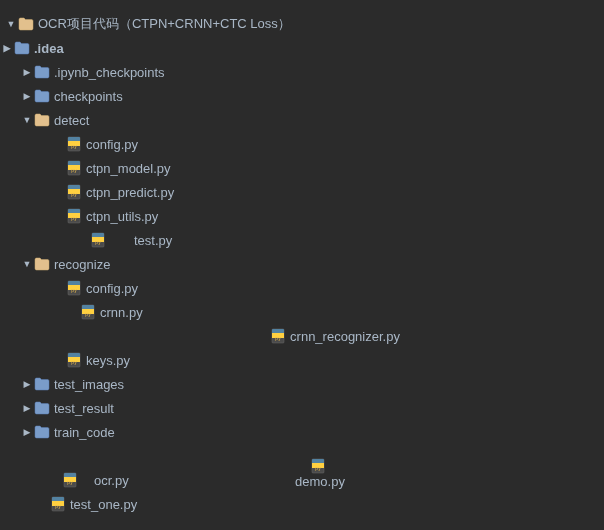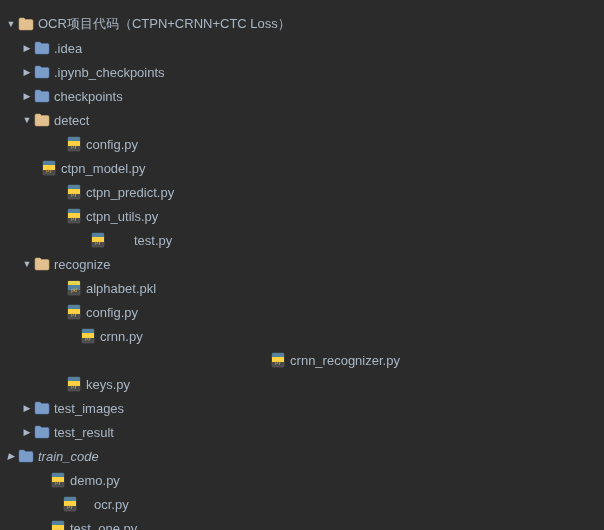--- a/index.html
+++ b/index.html
@@ -69,21 +69,21 @@
 <div class="tree">
 <div class="tree-item" style="padding-left: 4px;">
       <span class="arrow expanded"></span>
       <span class="folder-icon">
         <svg viewBox="0 0 16 16" fill="none" xmlns="http://www.w3.org/2000/svg">
     <path d="M1 3.5C1 2.67 1.67 2 2.5 2H6l1.5 1.5H13.5C14.33 3.5 15 4.17 15 5v7.5C15 13.33 14.33 14 13.5 14h-11C1.67 14 1 13.33 1 12.5V3.5z" fill="#e2c08d" stroke="#c9a96e" stroke-width="0.5"></path>
   </svg>
       </span>
       <span class="item-label">OCR项目代码（CTPN+CRNN+CTC Loss）</span>
     </div>
-    <div class="tree-item" style="padding-left: 20px;">
+    <div class="tree-item" style=" font-weight: bold;">
       <span class="arrow collapsed"></span>
       <span class="folder-icon">
         <svg viewBox="0 0 16 16" fill="none" xmlns="http://www.w3.org/2000/svg">
     <path d="M1 3.5C1 2.67 1.67 2 2.5 2H6l1.5 1.5H13.5C14.33 3.5 15 4.17 15 5v7.5C15 13.33 14.33 14 13.5 14h-11C1.67 14 1 13.33 1 12.5V3.5z" fill="#7a9cc9" stroke="#5a7fb5" stroke-width="0.5"></path>
   </svg>
       </span>
       <span class="item-label">.idea</span>
     </div>
     <div class="tree-item" style="padding-left: 20px;">
       <span class="arrow collapsed"></span>
@@ -117,21 +117,21 @@
       <span class="file-icon">
         <svg viewBox="0 0 16 16" fill="none" xmlns="http://www.w3.org/2000/svg">
     <rect x="2" y="1" width="12" height="14" rx="1" fill="#4a4a4a" stroke="#6a6a6a" stroke-width="0.5"></rect>
     <rect x="2" y="1" width="12" height="5" rx="1" fill="#5382a1"></rect>
     <rect x="2" y="5" width="12" height="5" fill="#ffd040"></rect>
     <text x="8" y="12" text-anchor="middle" font-size="5" fill="#e8b84b" font-family="sans-serif">py</text>
   </svg>
       </span>
       <span class="item-label">config.py</span>
     </div>
-    <div class="tree-item" style="padding-left: 27px;">
+    <div class="tree-item" style="padding-left: 52px;">
       <span class="arrow"></span>
       <span class="file-icon">
         <svg viewBox="0 0 16 16" fill="none" xmlns="http://www.w3.org/2000/svg">
     <rect x="2" y="1" width="12" height="14" rx="1" fill="#4a4a4a" stroke="#6a6a6a" stroke-width="0.5"></rect>
     <rect x="2" y="1" width="12" height="5" rx="1" fill="#5382a1"></rect>
     <rect x="2" y="5" width="12" height="5" fill="#ffd040"></rect>
     <text x="8" y="12" text-anchor="middle" font-size="5" fill="#e8b84b" font-family="sans-serif">py</text>
   </svg>
       </span>
       <span class="item-label">ctpn_model.py</span>
@@ -179,32 +179,20 @@
     <path d="M1 3.5C1 2.67 1.67 2 2.5 2H6l1.5 1.5H13.5C14.33 3.5 15 4.17 15 5v7.5C15 13.33 14.33 14 13.5 14h-11C1.67 14 1 13.33 1 12.5V3.5z" fill="#e2c08d" stroke="#c9a96e" stroke-width="0.5"></path>
   </svg>
       </span>
       <span class="item-label">recognize</span>
     </div>
     <div class="tree-item" style="padding-left: 52px;">
       <span class="arrow"></span>
       <span class="file-icon">
         <svg viewBox="0 0 16 16" fill="none" xmlns="http://www.w3.org/2000/svg">
     <rect x="2" y="1" width="12" height="14" rx="1" fill="#4a4a4a" stroke="#6a6a6a" stroke-width="0.5"></rect>
-    <rect x="2" y="1" width="12" height="5" rx="1" fill="#e8d44d"></rect>
-    <rect x="2" y="5" width="12" height="5" fill="#5382a1"></rect>
-    <text x="8" y="12" text-anchor="middle" font-size="4.5" fill="#e8b84b" font-family="sans-serif">pkl</text>
-  </svg>
-      </span>
-      <span class="item-label">alphabet.pkl</span>
-    </div>
-    <div class="tree-item" style="padding-left: 52px;">
-      <span class="arrow"></span>
-      <span class="file-icon">
-        <svg viewBox="0 0 16 16" fill="none" xmlns="http://www.w3.org/2000/svg">
-    <rect x="2" y="1" width="12" height="14" rx="1" fill="#4a4a4a" stroke="#6a6a6a" stroke-width="0.5"></rect>
     <rect x="2" y="1" width="12" height="5" rx="1" fill="#5382a1"></rect>
     <rect x="2" y="5" width="12" height="5" fill="#ffd040"></rect>
     <text x="8" y="12" text-anchor="middle" font-size="5" fill="#e8b84b" font-family="sans-serif">py</text>
   </svg>
       </span>
       <span class="item-label">config.py</span>
     </div>
     <div class="tree-item" style="padding-left: 66px;">
       <span class="arrow"></span>
       <span class="file-icon">
@@ -252,58 +240,58 @@
     </div>
     <div class="tree-item" style="padding-left: 20px; text-align: right;">
       <span class="arrow collapsed"></span>
       <span class="folder-icon">
         <svg viewBox="0 0 16 16" fill="none" xmlns="http://www.w3.org/2000/svg">
     <path d="M1 3.5C1 2.67 1.67 2 2.5 2H6l1.5 1.5H13.5C14.33 3.5 15 4.17 15 5v7.5C15 13.33 14.33 14 13.5 14h-11C1.67 14 1 13.33 1 12.5V3.5z" fill="#7a9cc9" stroke="#5a7fb5" stroke-width="0.5"></path>
   </svg>
       </span>
       <span class="item-label">test_result</span>
     </div>
-    <div class="tree-item" style="padding-left: 4px; font-style: italic;">
+    <div class="tree-item" style="padding-left: 20px;">
       <span class="arrow collapsed"></span>
       <span class="folder-icon">
         <svg viewBox="0 0 16 16" fill="none" xmlns="http://www.w3.org/2000/svg">
     <path d="M1 3.5C1 2.67 1.67 2 2.5 2H6l1.5 1.5H13.5C14.33 3.5 15 4.17 15 5v7.5C15 13.33 14.33 14 13.5 14h-11C1.67 14 1 13.33 1 12.5V3.5z" fill="#7a9cc9" stroke="#5a7fb5" stroke-width="0.5"></path>
   </svg>
       </span>
       <span class="item-label">train_code</span>
     </div>
+    <div class="tree-item" style="padding-left: 36px; flex-direction: column;">
+      <span class="arrow"></span>
+      <span class="file-icon">
+        <svg viewBox="0 0 16 16" fill="none" xmlns="http://www.w3.org/2000/svg">
+    <rect x="2" y="1" width="12" height="14" rx="1" fill="#4a4a4a" stroke="#6a6a6a" stroke-width="0.5"></rect>
+    <rect x="2" y="1" width="12" height="5" rx="1" fill="#5382a1"></rect>
+    <rect x="2" y="5" width="12" height="5" fill="#ffd040"></rect>
+    <text x="8" y="12" text-anchor="middle" font-size="5" fill="#e8b84b" font-family="sans-serif">py</text>
+  </svg>
+      </span>
+      <span class="item-label">demo.py</span>
+    </div>
+    <div class="tree-item" style="padding-left: 36px; gap: 12px;">
+      <span class="arrow"></span>
+      <span class="file-icon">
+        <svg viewBox="0 0 16 16" fill="none" xmlns="http://www.w3.org/2000/svg">
+    <rect x="2" y="1" width="12" height="14" rx="1" fill="#4a4a4a" stroke="#6a6a6a" stroke-width="0.5"></rect>
+    <rect x="2" y="1" width="12" height="5" rx="1" fill="#5382a1"></rect>
+    <rect x="2" y="5" width="12" height="5" fill="#ffd040"></rect>
+    <text x="8" y="12" text-anchor="middle" font-size="5" fill="#e8b84b" font-family="sans-serif">py</text>
+  </svg>
+      </span>
+      <span class="item-label">ocr.py</span>
+    </div>
     <div class="tree-item" style="padding-left: 36px;">
       <span class="arrow"></span>
       <span class="file-icon">
         <svg viewBox="0 0 16 16" fill="none" xmlns="http://www.w3.org/2000/svg">
     <rect x="2" y="1" width="12" height="14" rx="1" fill="#4a4a4a" stroke="#6a6a6a" stroke-width="0.5"></rect>
     <rect x="2" y="1" width="12" height="5" rx="1" fill="#5382a1"></rect>
     <rect x="2" y="5" width="12" height="5" fill="#ffd040"></rect>
     <text x="8" y="12" text-anchor="middle" font-size="5" fill="#e8b84b" font-family="sans-serif">py</text>
   </svg>
       </span>
-      <span class="item-label">demo.py</span>
-    </div>
-    <div class="tree-item" style="padding-left: 36px; gap: 12px;">
-      <span class="arrow"></span>
-      <span class="file-icon">
-        <svg viewBox="0 0 16 16" fill="none" xmlns="http://www.w3.org/2000/svg">
-    <rect x="2" y="1" width="12" height="14" rx="1" fill="#4a4a4a" stroke="#6a6a6a" stroke-width="0.5"></rect>
-    <rect x="2" y="1" width="12" height="5" rx="1" fill="#5382a1"></rect>
-    <rect x="2" y="5" width="12" height="5" fill="#ffd040"></rect>
-    <text x="8" y="12" text-anchor="middle" font-size="5" fill="#e8b84b" font-family="sans-serif">py</text>
-  </svg>
-      </span>
-      <span class="item-label">ocr.py</span>
-    </div>
-    <div class="tree-item" style="padding-left: 36px;">
-      <span class="arrow"></span>
-      <span class="file-icon">
-        <svg viewBox="0 0 16 16" fill="none" xmlns="http://www.w3.org/2000/svg">
-    <rect x="2" y="1" width="12" height="14" rx="1" fill="#4a4a4a" stroke="#6a6a6a" stroke-width="0.5"></rect>
-    <rect x="2" y="1" width="12" height="5" rx="1" fill="#5382a1"></rect>
-    <rect x="2" y="5" width="12" height="5" fill="#ffd040"></rect>
-    <text x="8" y="12" text-anchor="middle" font-size="5" fill="#e8b84b" font-family="sans-serif">py</text>
-  </svg>
-      </span>
       <span class="item-label">test_one.py</span>
     </div>
   </div>
 
 </body></html>

